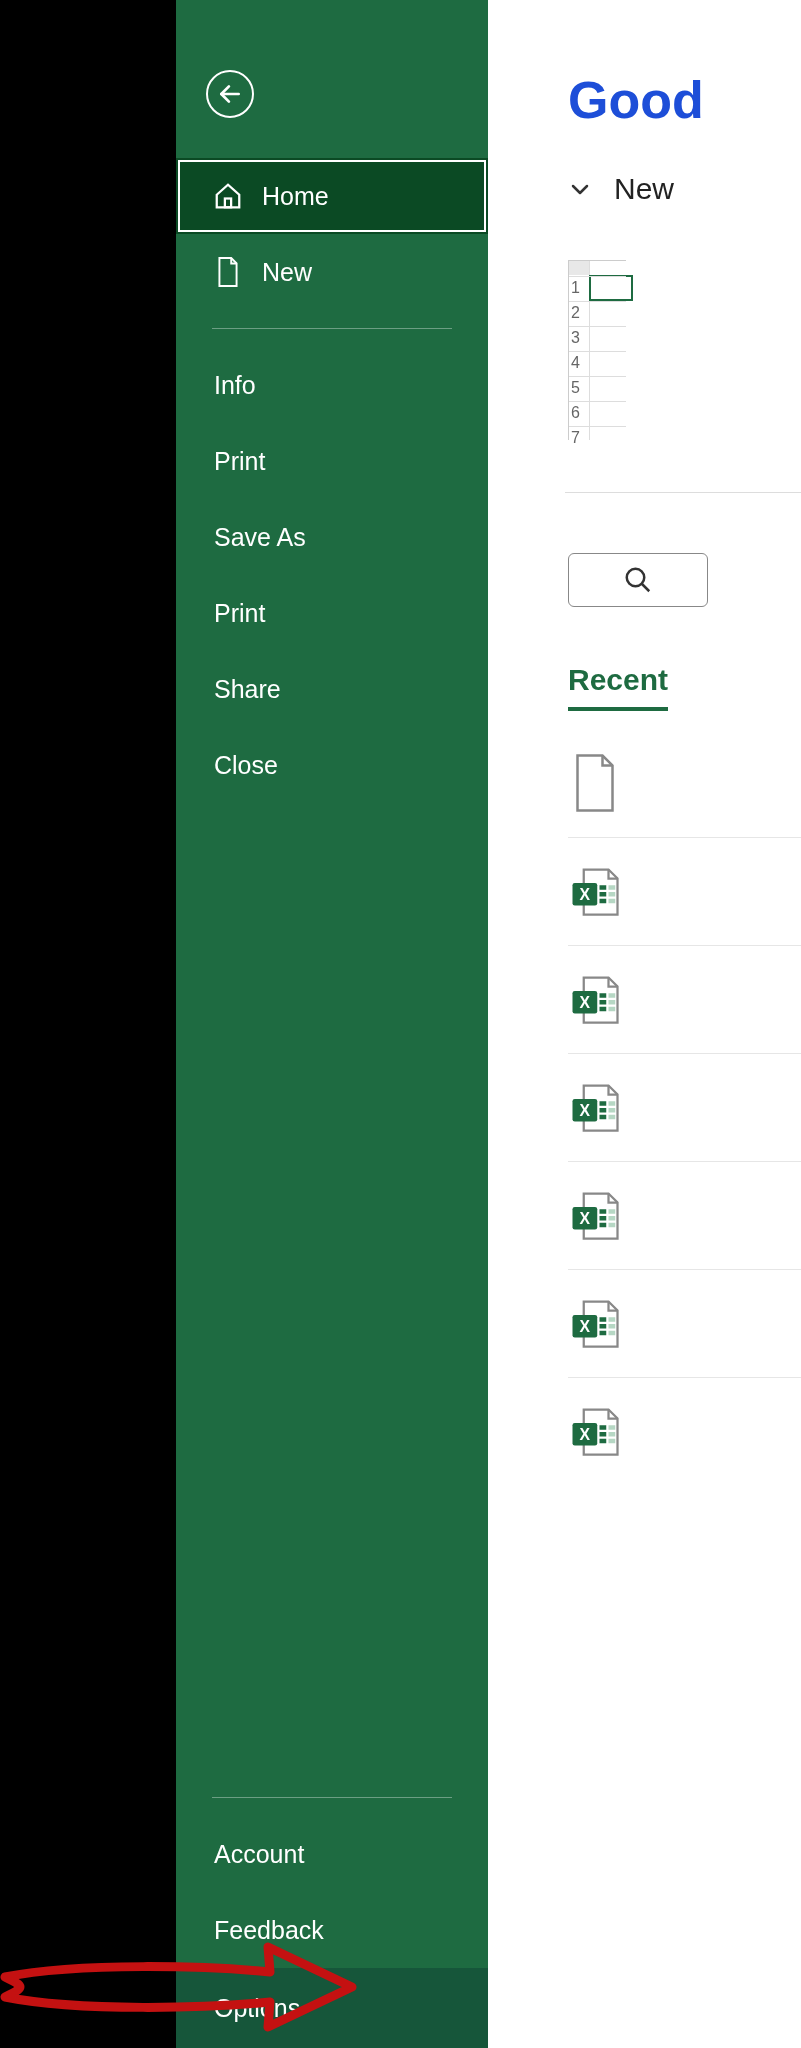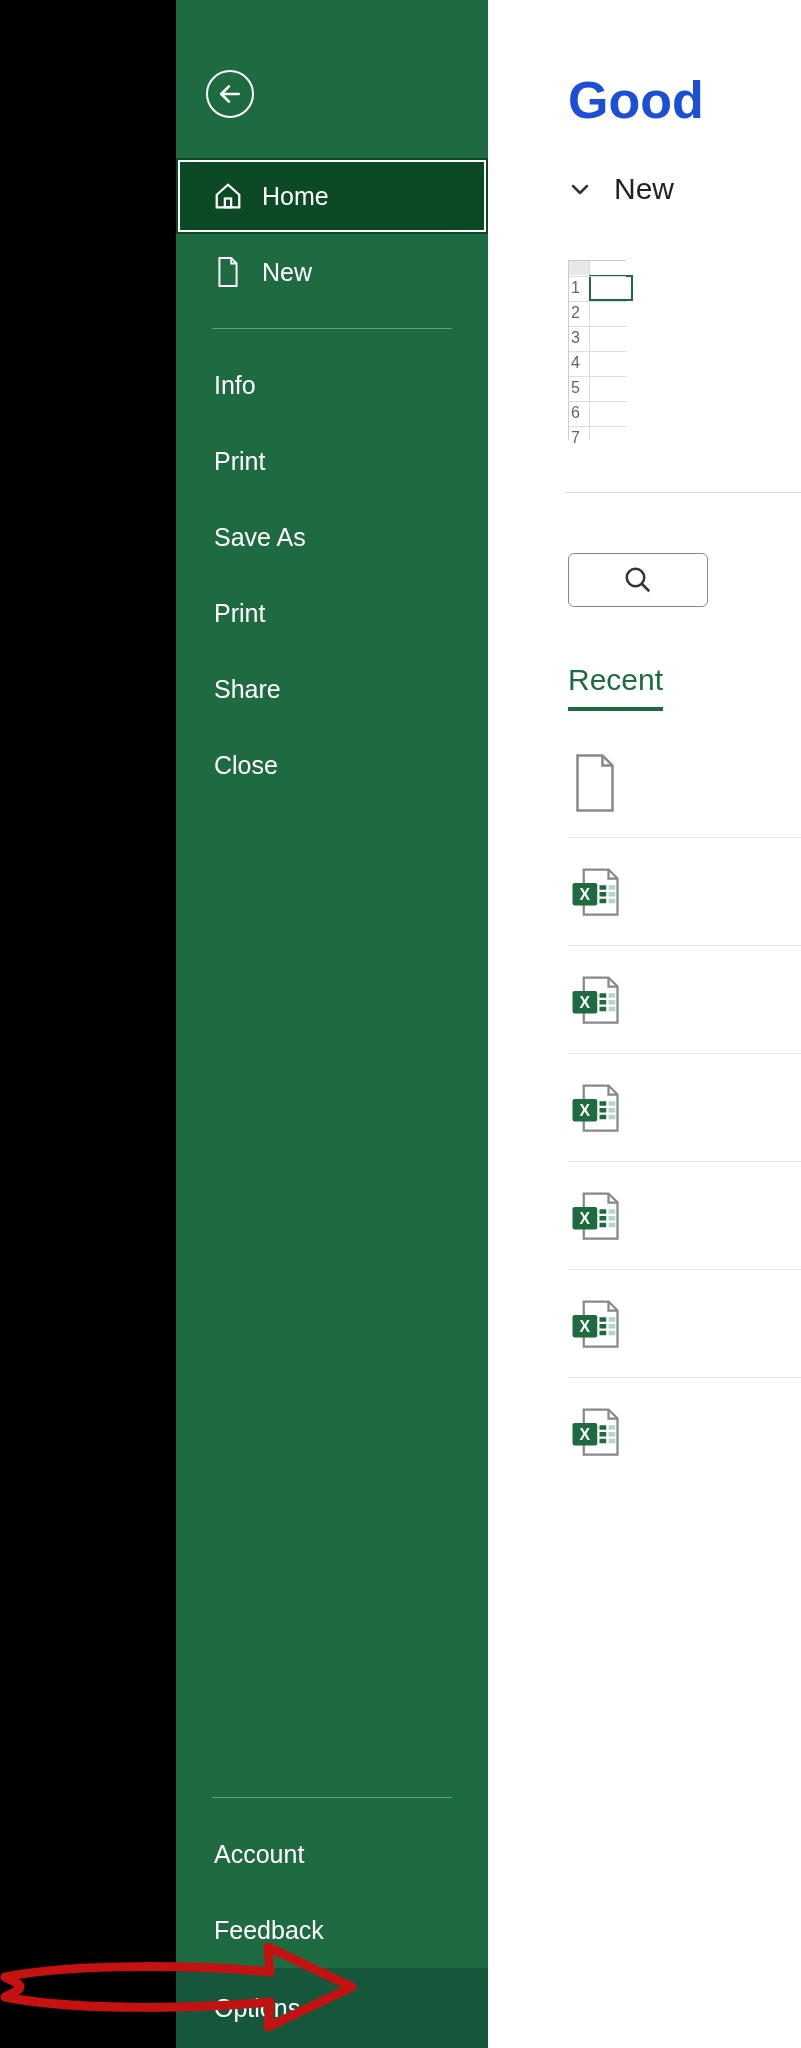--- a/index.html
+++ b/index.html
@@ -166,21 +166,21 @@
     gap: 30px;
   }
   .tab {
     font-size: 30px;
     color: #222;
     padding-bottom: 10px;
   }
   .tab.active {
     border-bottom: 4px solid #1e6b41;
     color: #1e6b41;
-    font-weight: 400;
+    font-weight: 700;
   }
 
   .file-list {
     margin-top: 18px;
   }
   .file-row {
     height: 108px;
     display: flex;
     align-items: center;
     border-top: 1px solid #e6e6e6;

